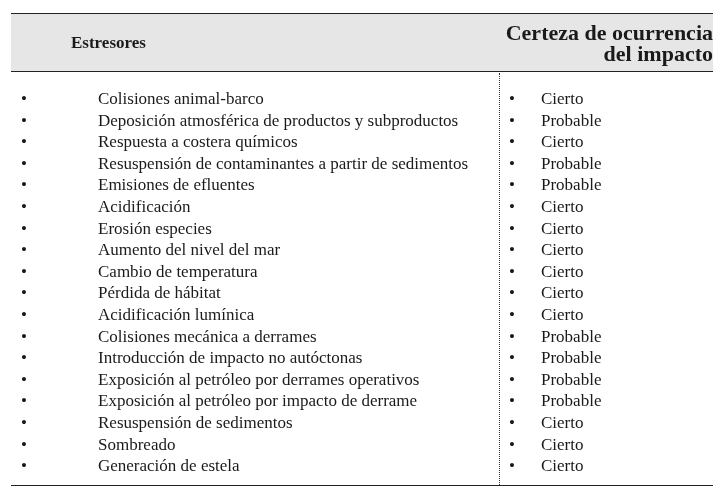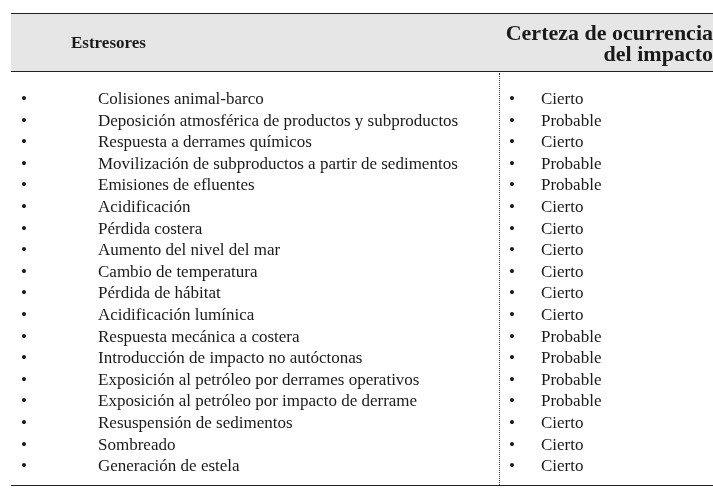--- a/index.html
+++ b/index.html
@@ -39,57 +39,57 @@
       <li class="row">
         <span class="bullet">•</span>
         <span class="txt">Colisiones animal-barco</span>
       </li>
       <li class="row">
         <span class="bullet">•</span>
         <span class="txt">Deposición atmosférica de productos y subproductos</span>
       </li>
       <li class="row">
         <span class="bullet">•</span>
-        <span class="txt">Respuesta a derrames químicos</span>
+        <span class="txt">Respuesta a costera químicos</span>
       </li>
       <li class="row">
         <span class="bullet">•</span>
-        <span class="txt">Movilización de subproductos a partir de sedimentos</span>
+        <span class="txt">Resuspensión de contaminantes a partir de sedimentos</span>
       </li>
       <li class="row">
         <span class="bullet">•</span>
         <span class="txt">Emisiones de efluentes</span>
       </li>
       <li class="row">
         <span class="bullet">•</span>
         <span class="txt">Acidificación</span>
       </li>
       <li class="row">
         <span class="bullet">•</span>
-        <span class="txt">Pérdida costera</span>
+        <span class="txt">Erosión especies</span>
       </li>
       <li class="row">
         <span class="bullet">•</span>
         <span class="txt">Aumento del nivel del mar</span>
       </li>
       <li class="row">
         <span class="bullet">•</span>
         <span class="txt">Cambio de temperatura</span>
       </li>
       <li class="row">
         <span class="bullet">•</span>
         <span class="txt">Pérdida de hábitat</span>
       </li>
       <li class="row">
         <span class="bullet">•</span>
         <span class="txt">Acidificación lumínica</span>
       </li>
       <li class="row">
         <span class="bullet">•</span>
-        <span class="txt">Respuesta mecánica a costera</span>
+        <span class="txt">Colisiones mecánica a derrames</span>
       </li>
       <li class="row">
         <span class="bullet">•</span>
         <span class="txt">Introducción de impacto no autóctonas</span>
       </li>
       <li class="row">
         <span class="bullet">•</span>
         <span class="txt">Exposición al petróleo por derrames operativos</span>
       </li>
       <li class="row">

